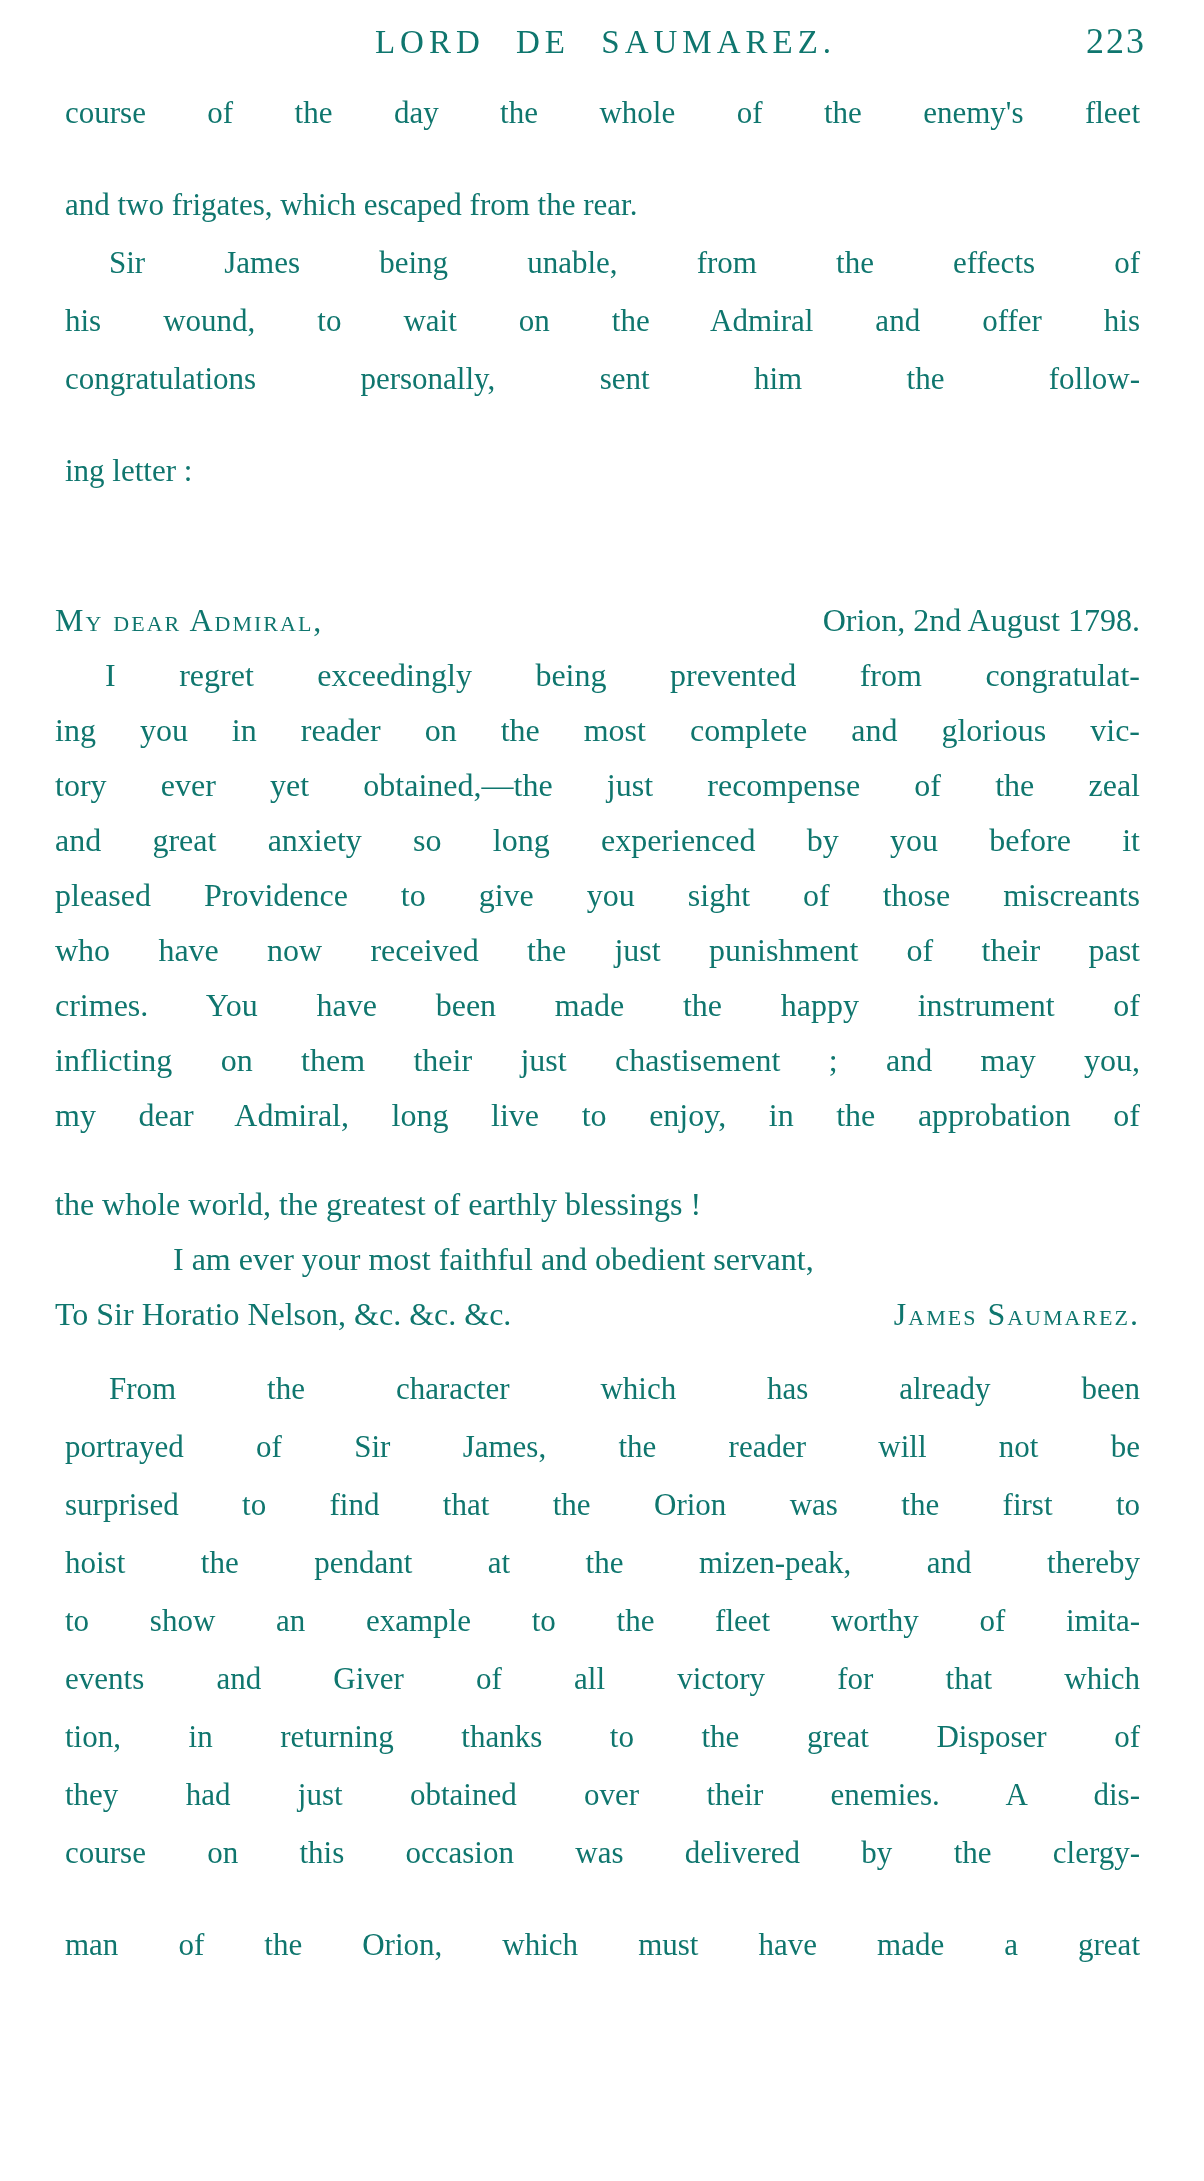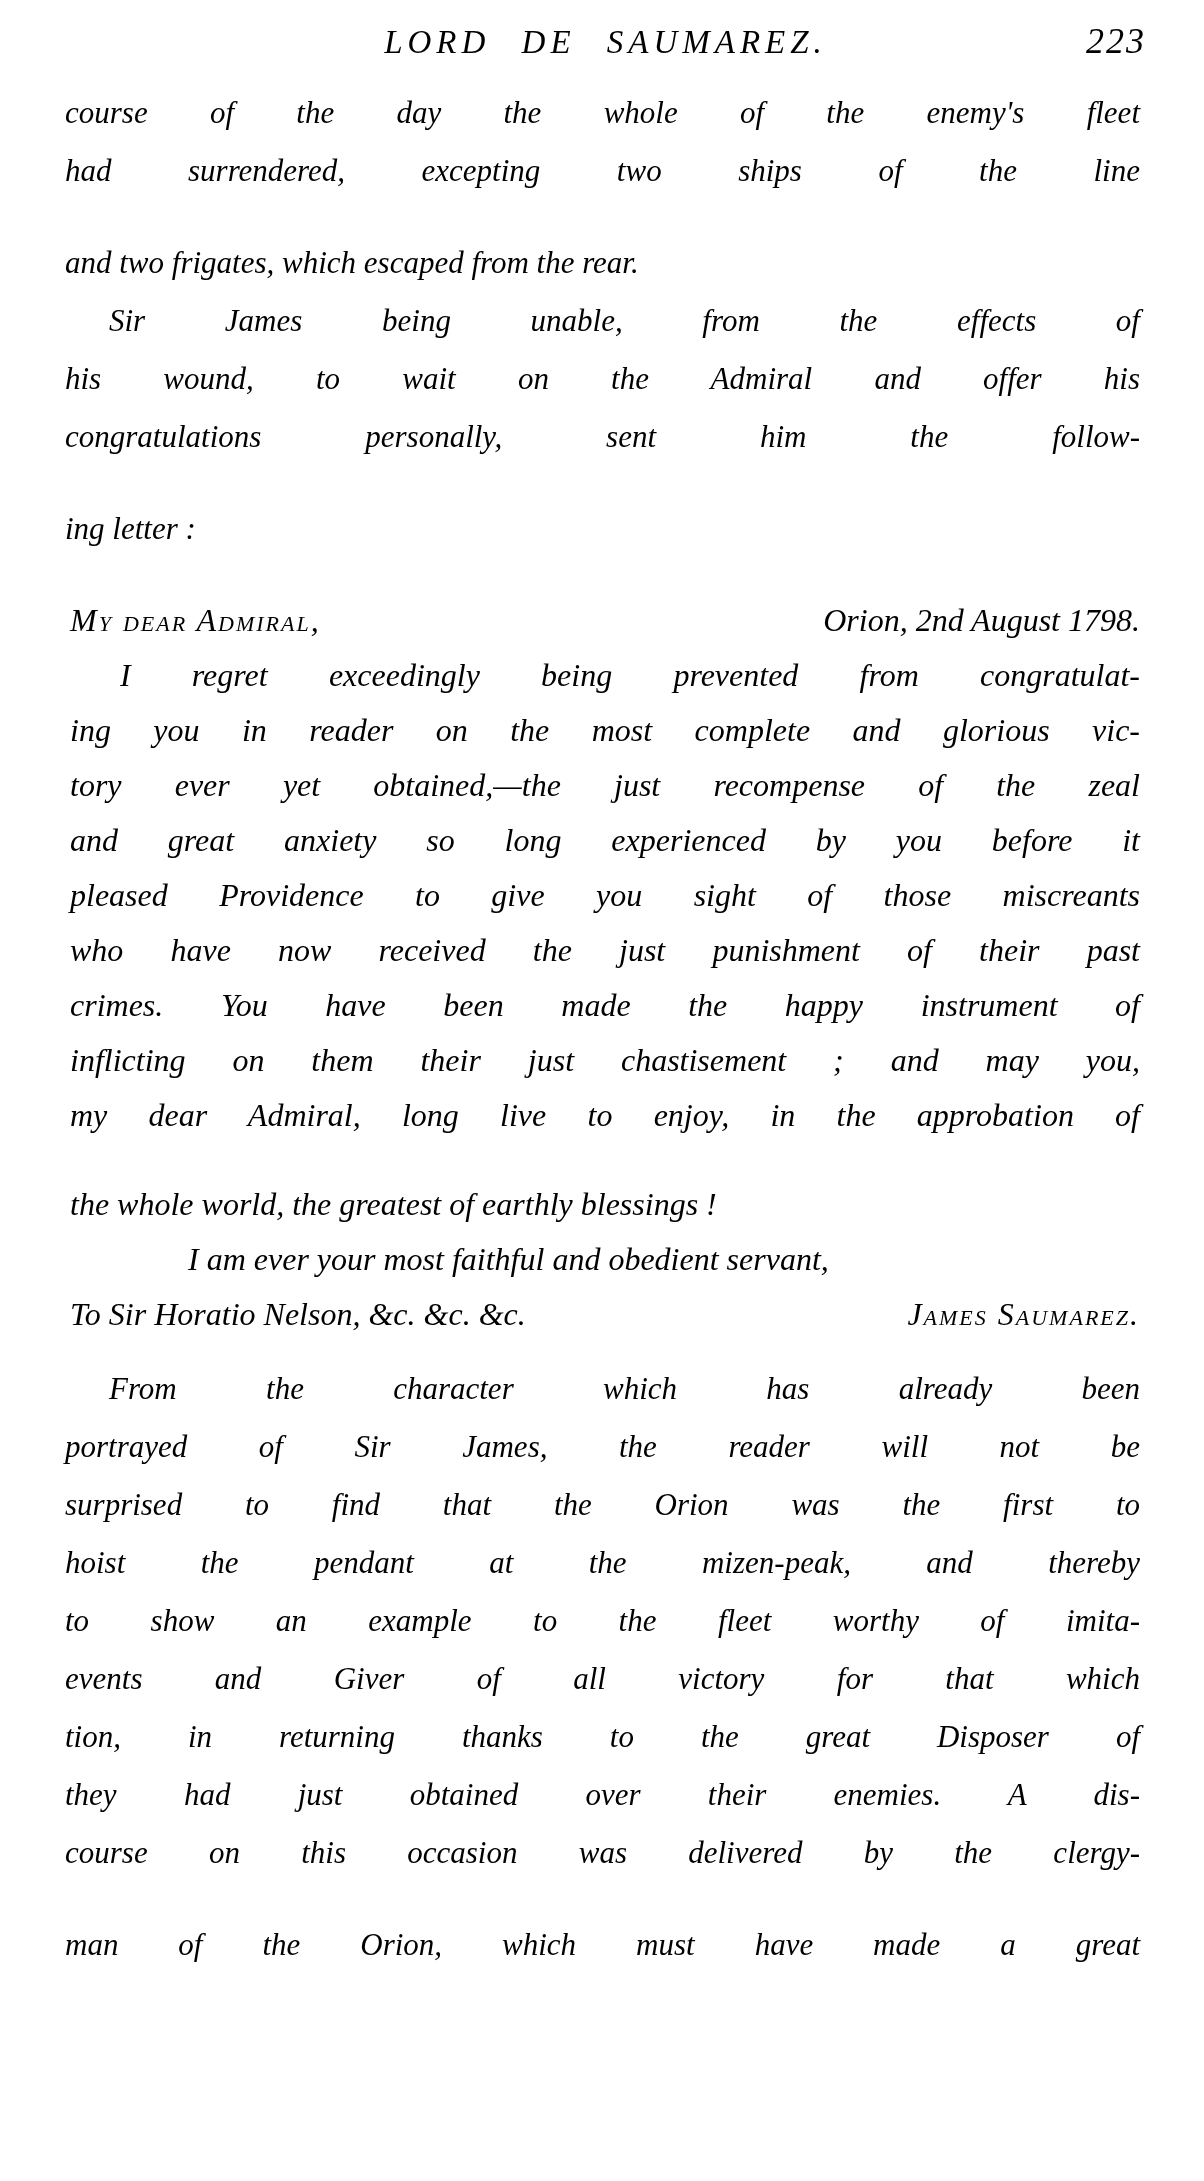--- a/index.html
+++ b/index.html
@@ -5,24 +5,23 @@
   html, body {
     margin: 0;
     padding: 0;
     background: #ffffff;
   }
   .page {
     position: relative;
     width: 1204px;
     height: 2181px;
     background: #ffffff;
-    color: #000000;
+    color: #0f766e;
     font-family: "Liberation Serif", serif;
     overflow: hidden;
-    font-style: italic;
   }
 
   
   .running-head {
     position: absolute;
     top: 24px;
     left: 65px;
     right: 58px;
     height: 60px;
     font-size: 33px;
@@ -60,21 +59,21 @@
     white-space: normal;
   }
   .line.last { text-align-last: left; margin-top: 34px; }
   .cont-last .line.last { text-align-last: justify; }
   .indent .line:first-child { text-indent: 44px; }
 
   
   .letter {
     position: absolute;
     top: 593px;
-    left: 70px;
+    left: 55px;
     right: 64px;
     font-size: 32px;
     line-height: 55px;
   }
   .letter .indent .line:first-child { text-indent: 50px; }
   .letter-head {
     display: flex;
     justify-content: space-between;
     align-items: baseline;
   }
@@ -98,21 +97,20 @@
 <div class="page">
 
   <header class="running-head">
     <div class="head-title">LORD DE SAUMAREZ.</div>
     <div class="page-number">223</div>
   </header>
 
   <section class="body-text opening">
     <div class="para">
         <div class="line">course of the day the whole of the enemy's fleet</div>
-        <div class="line">had surrendered, excepting two ships of the line</div>
         <div class="line last">and two frigates, which escaped from the rear.</div>
       </div>
     <div class="para indent">
         <div class="line">Sir James being unable, from the effects of</div>
         <div class="line">his wound, to wait on the Admiral and offer his</div>
         <div class="line">congratulations personally, sent him the follow-</div>
         <div class="line last">ing letter :</div>
       </div>
   </section>
 

